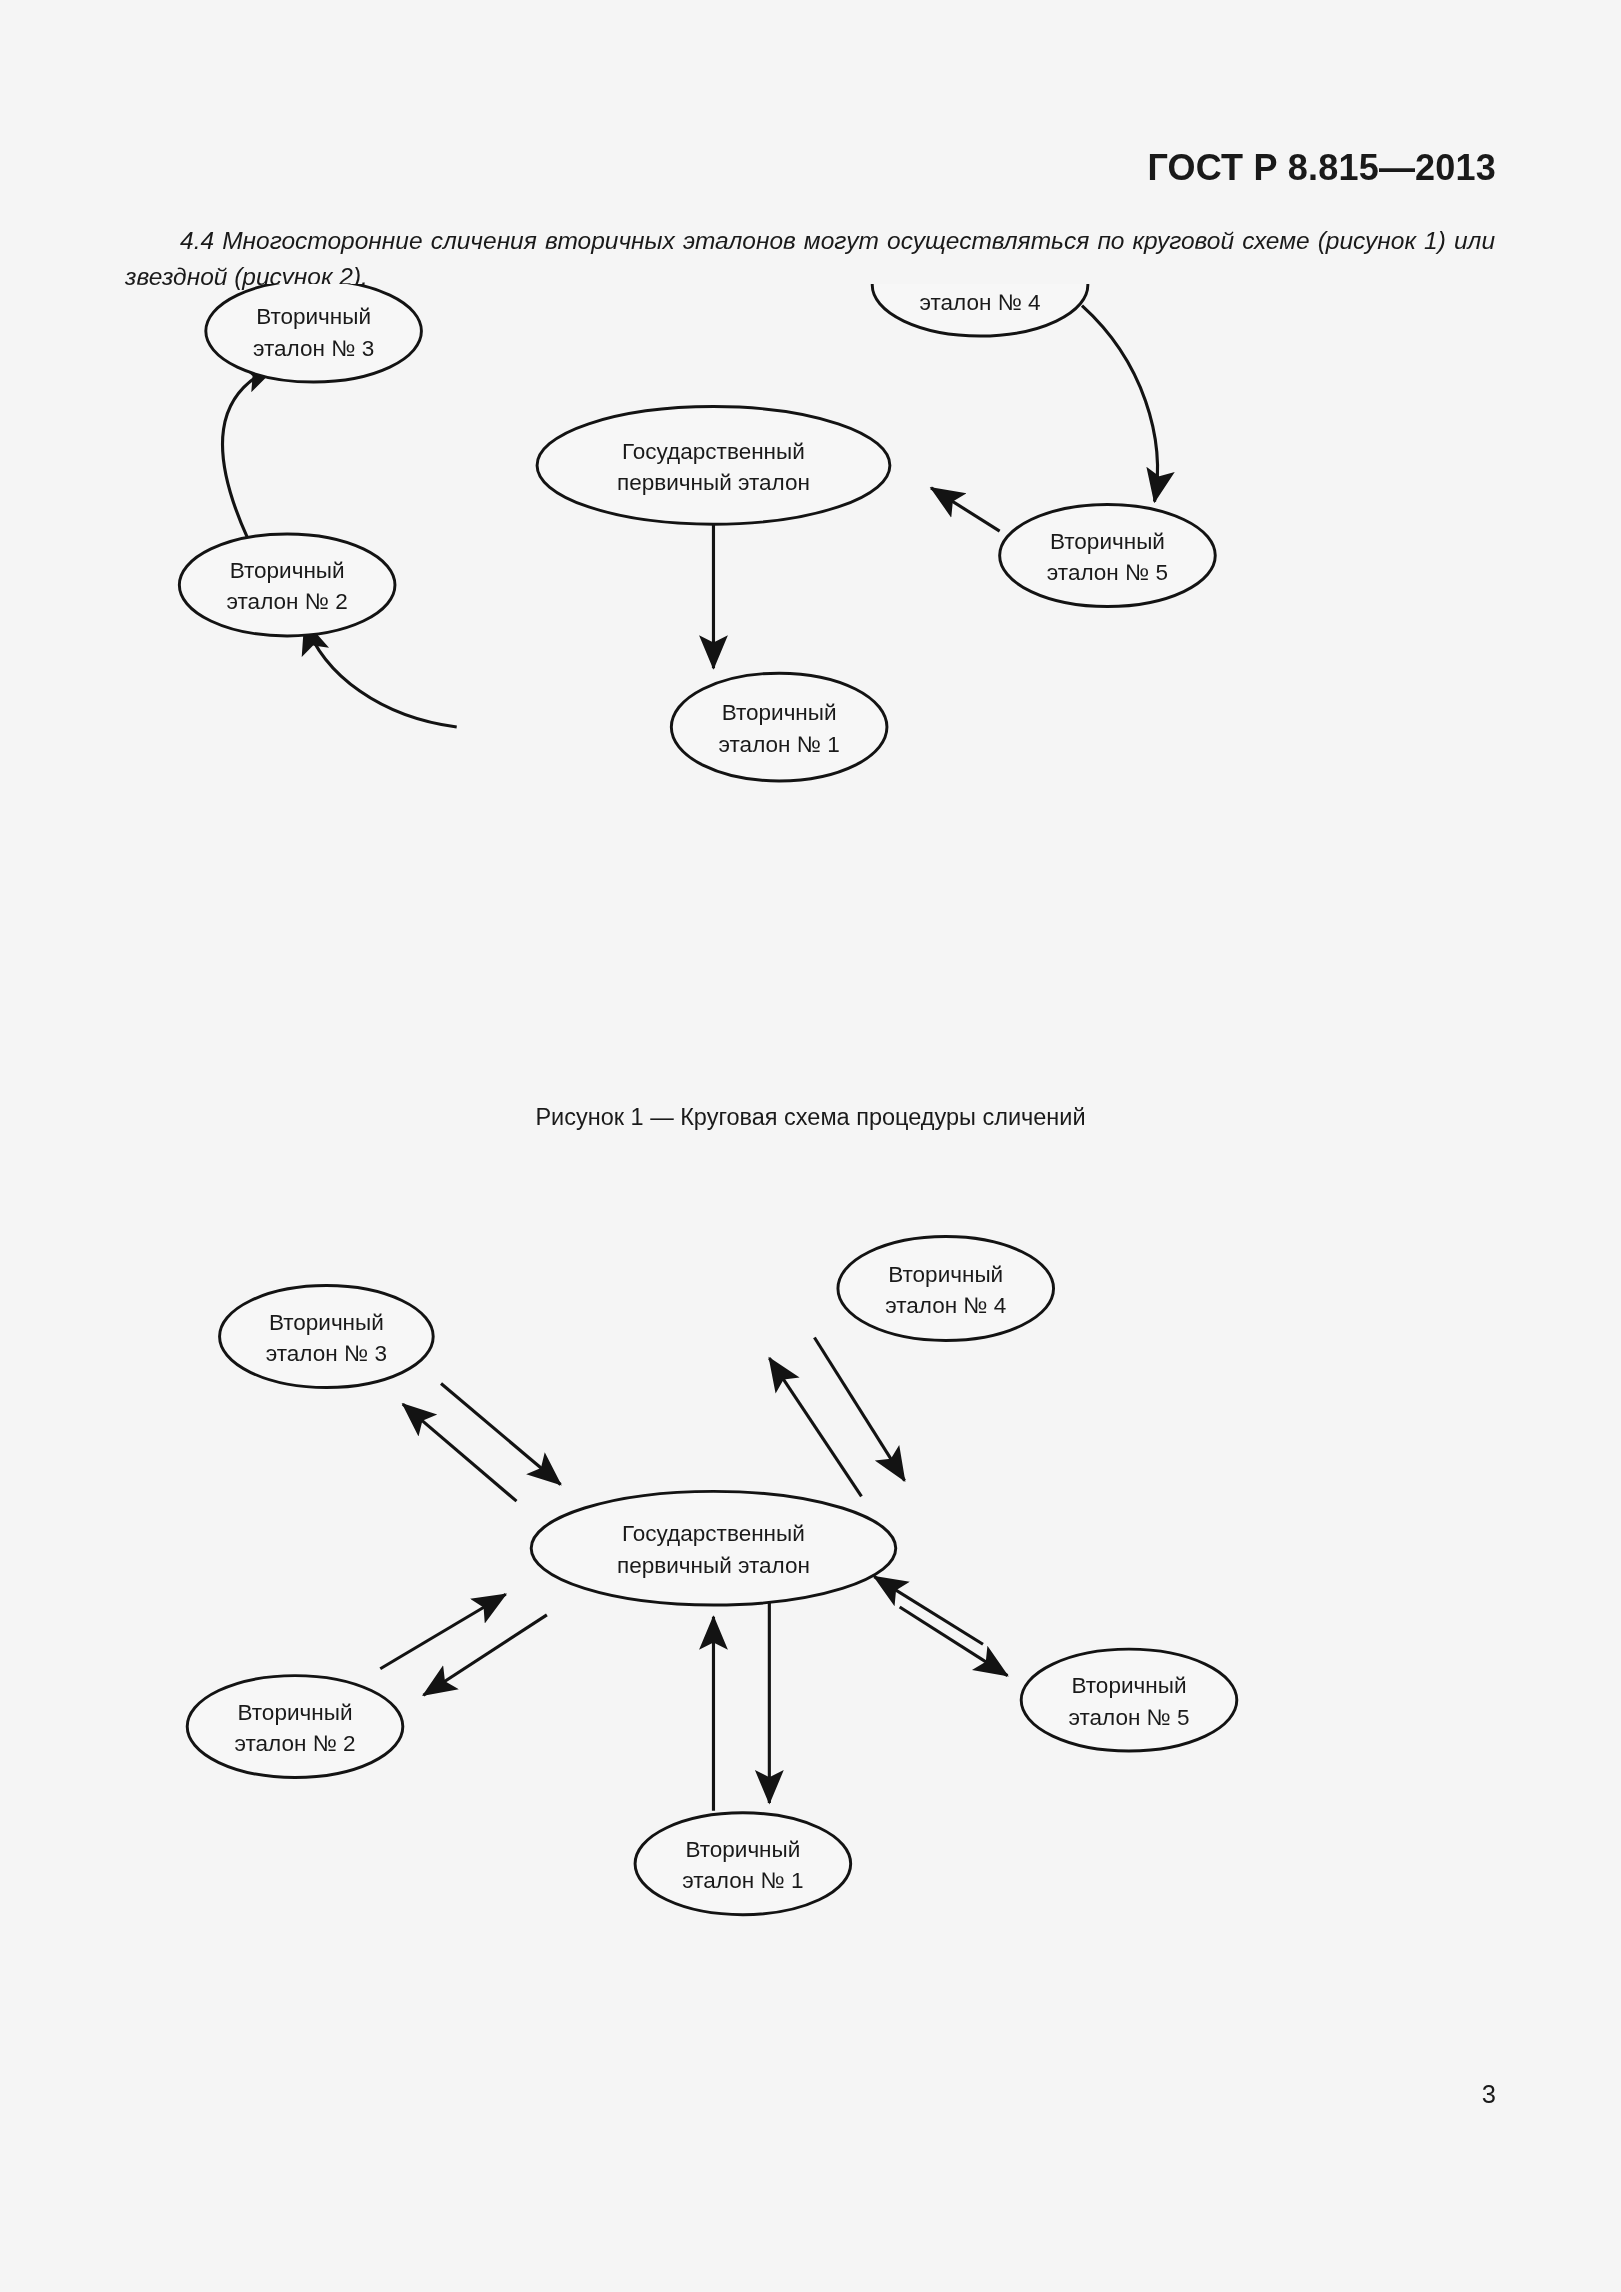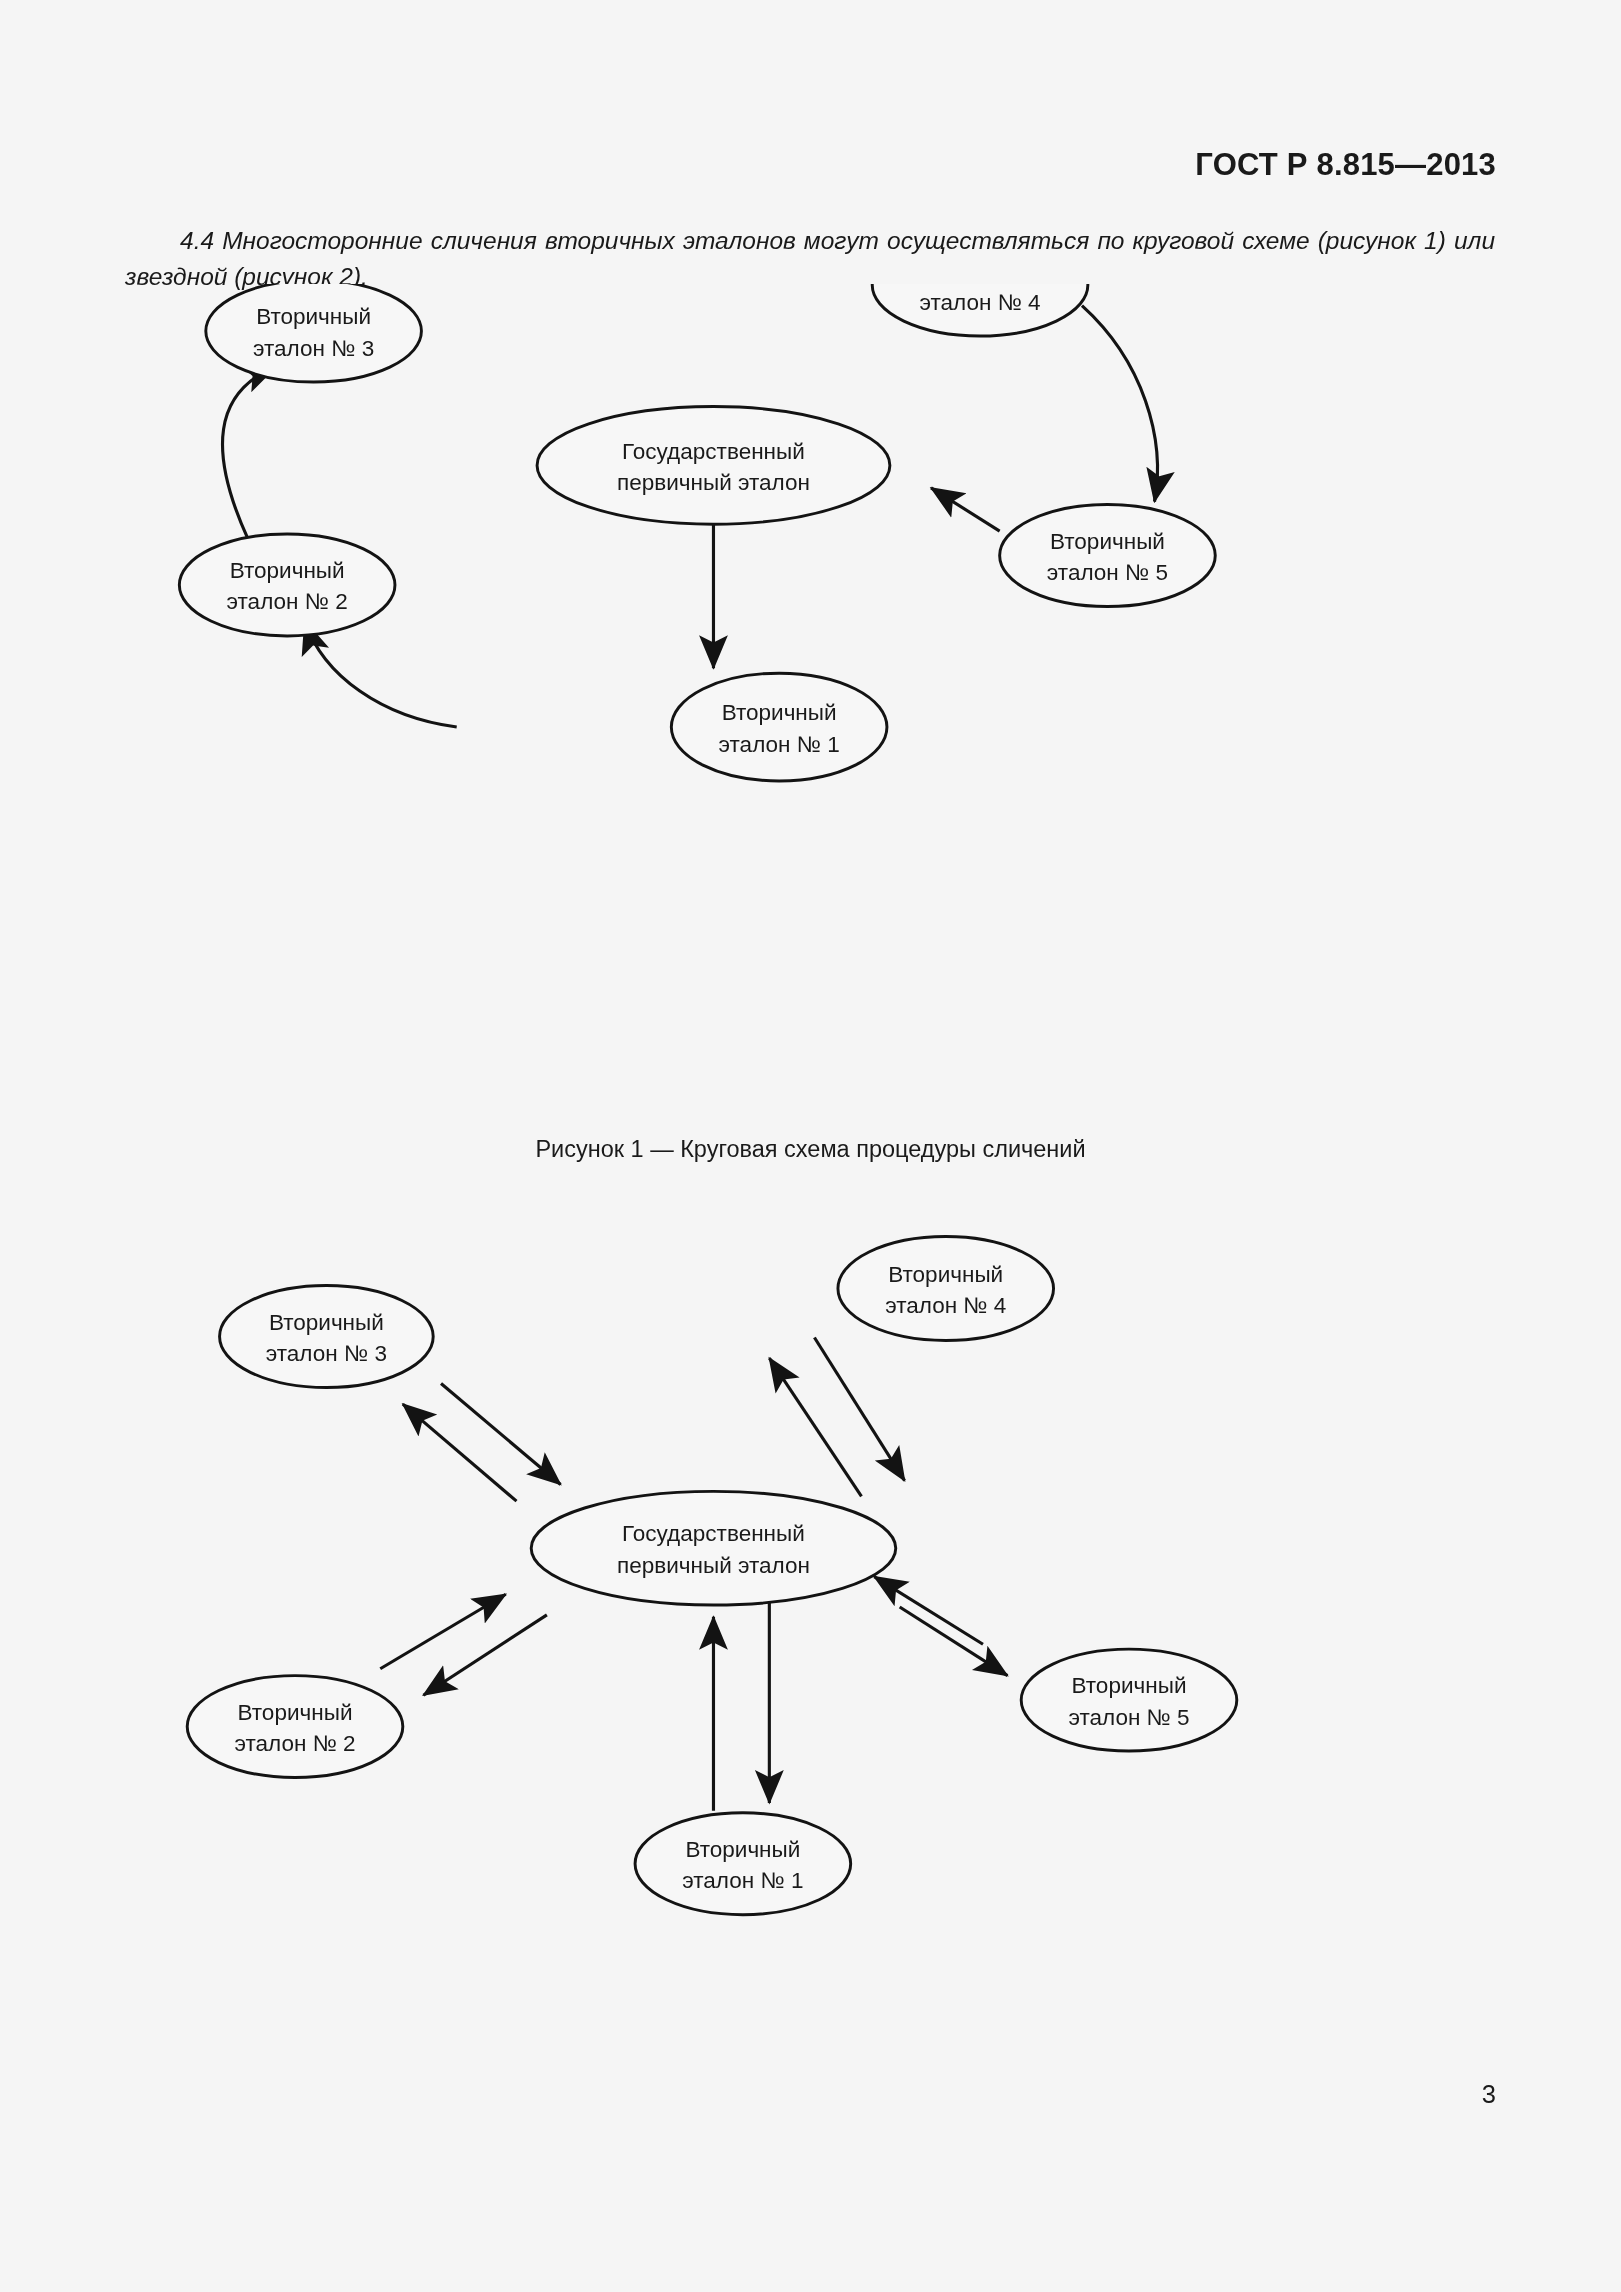--- a/index.html
+++ b/index.html
@@ -22,21 +22,21 @@
     inset: 0;
     width: 1621px;
     height: 2293px;
   }
 
   
   .doc-header {
     position: absolute;
     top: 147px;
     right: 125px;
-    font-size: 31px;
+    font-size: 36px;
     font-weight: bold;
     letter-spacing: 0.2px;
     white-space: nowrap;
   }
 
   
   .body-text {
     position: absolute;
     top: 223px;
     left: 125px;
@@ -63,21 +63,21 @@
   }
   .fig-caption {
     position: absolute;
     width: 1621px;
     text-align: center;
     font-size: 23.5px;
     color: #1a1a1a;
   }
 
   #figure-1 { top: 284px; height: 833px; }
-  #figure-1-caption { top: 1136px; }
+  #figure-1-caption { top: 1104px; }
 
   #figure-2 { top: 1215px; height: 774px; }
   #figure-2-caption { top: 2002px; }
 
   .node-text {
     font-family: "Liberation Sans", sans-serif;
     font-size: 23px;
     fill: #1a1a1a;
   }
 

